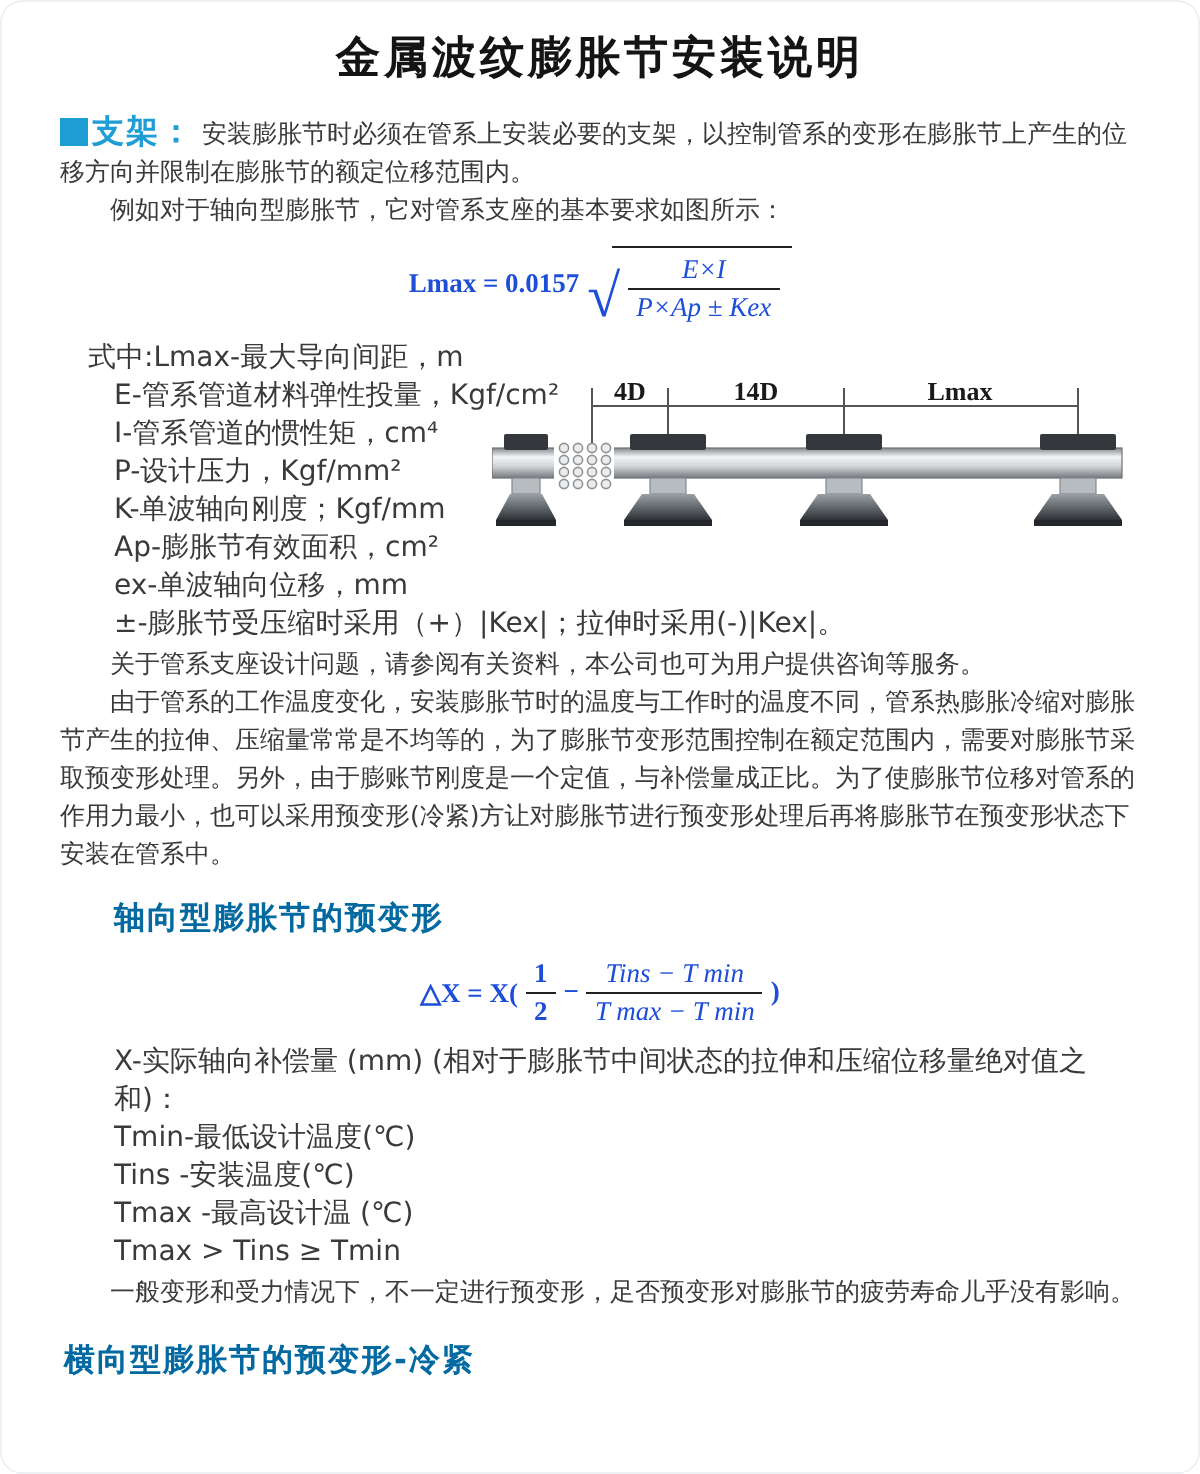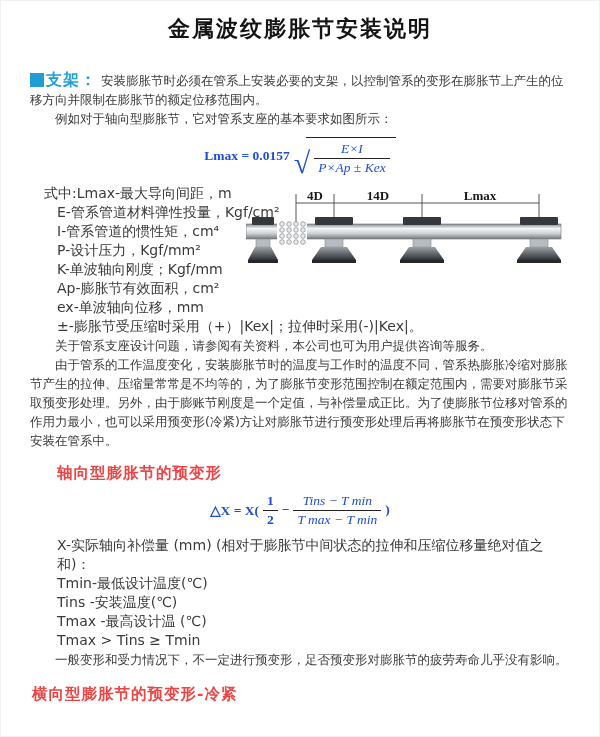--- a/index.html
+++ b/index.html
@@ -7,32 +7,33 @@
     position:relative;
     width:600px; height:737px;
     margin:0 auto;
     background:#ffffff;
     box-sizing:border-box;
     padding:12px 30px 0 30px;
     font-family:"DejaVu Sans","Liberation Sans",sans-serif;
     color:#333;
     overflow:hidden;
     box-shadow: inset 0 0 0 1px #eef1f4;
+    border-radius: 11px;
   }
   .title {
     margin:2px 0 10px 0;
     text-align:center;
     font-size:22px;
     font-weight:bold;
     color:#141414;
     letter-spacing:2px;
   }
   .para { font-size:12.5px; line-height:19px; margin:0; color:#3a3a3a; }
   .indent { text-indent:2em; }
-  .sec-line { margin-top:26px; }
+  .sec-line { margin-top:12px; }
   .sq {
     display:inline-block; width:14px; height:14px;
     background:#1f9ed6; margin:0 2px -2px 0;
   }
   .sec-title { color:#1f9ed6; font-size:16px; font-weight:bold; letter-spacing:1px; }
   .big-sec { margin:14px 0 6px 0; }
   .big-sec .sec-title { font-size:17px; }
 
   
   .formula-line {
@@ -53,21 +54,21 @@
   
   .defs { margin-top:6px; }
   .def-line { font-size:14px; line-height:19px; padding-left:27px; color:#3a3a3a; }
   .def-line.lead { padding-left:14px; }
 
   
   .diagram { position:absolute; left:246px; top:190px; }
   .dimlabel { font-family:"Liberation Serif","DejaVu Serif",serif; font-weight:bold; font-size:13px; fill:#1a1a1a; }
 
   .sub-head {
-    color:#ef4444; font-size:15.5px; font-weight:bold;
+    color:#0369a1; font-size:15.5px; font-weight:bold;
     margin:13px 0 4px 27px; letter-spacing:1px;
   }
   .sub-head.flush { margin-left:2px; margin-top:15px; }
   .notes { margin-top:4px; }
 </style>
 </head>
 <body>
 
 <div class="page">
 

